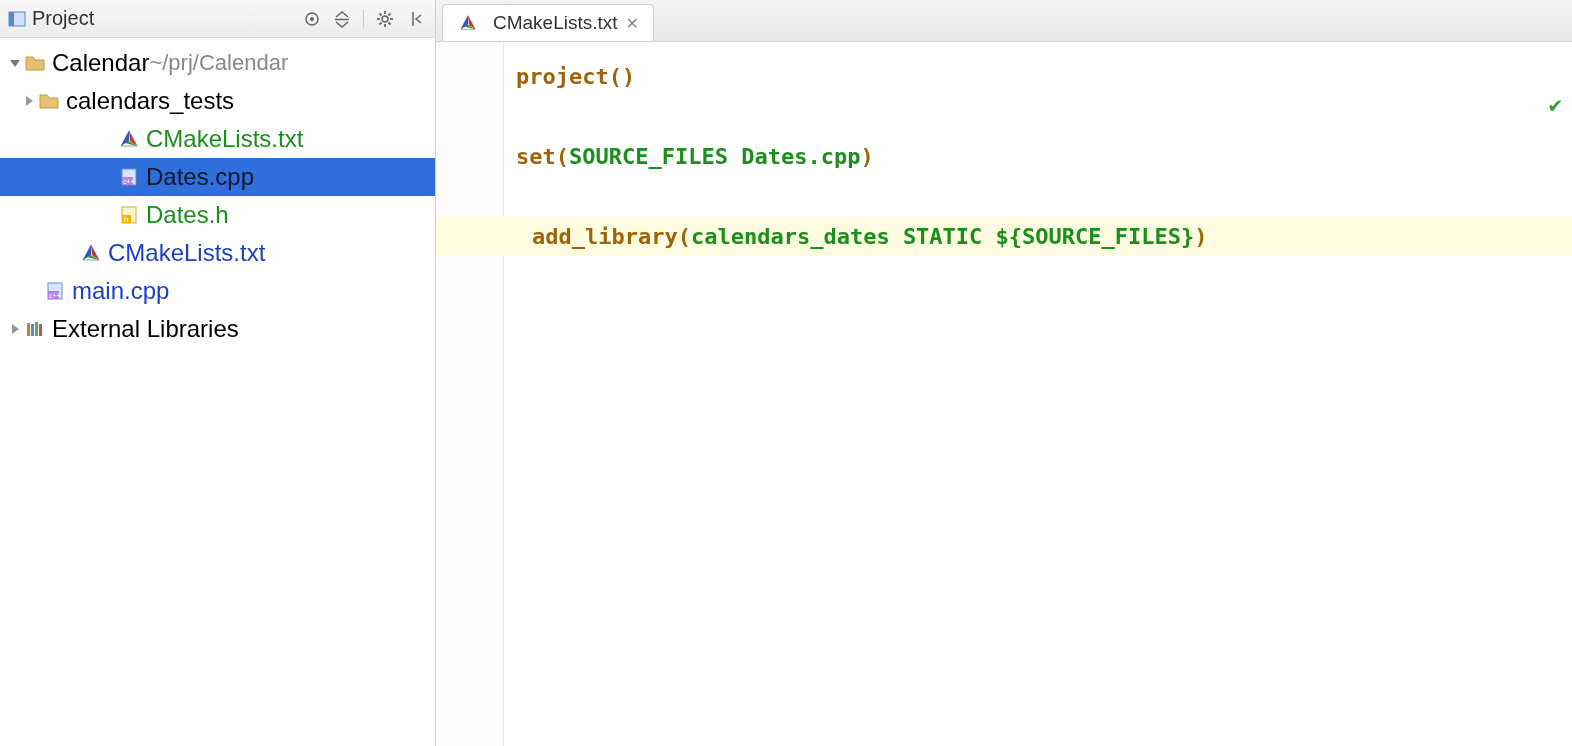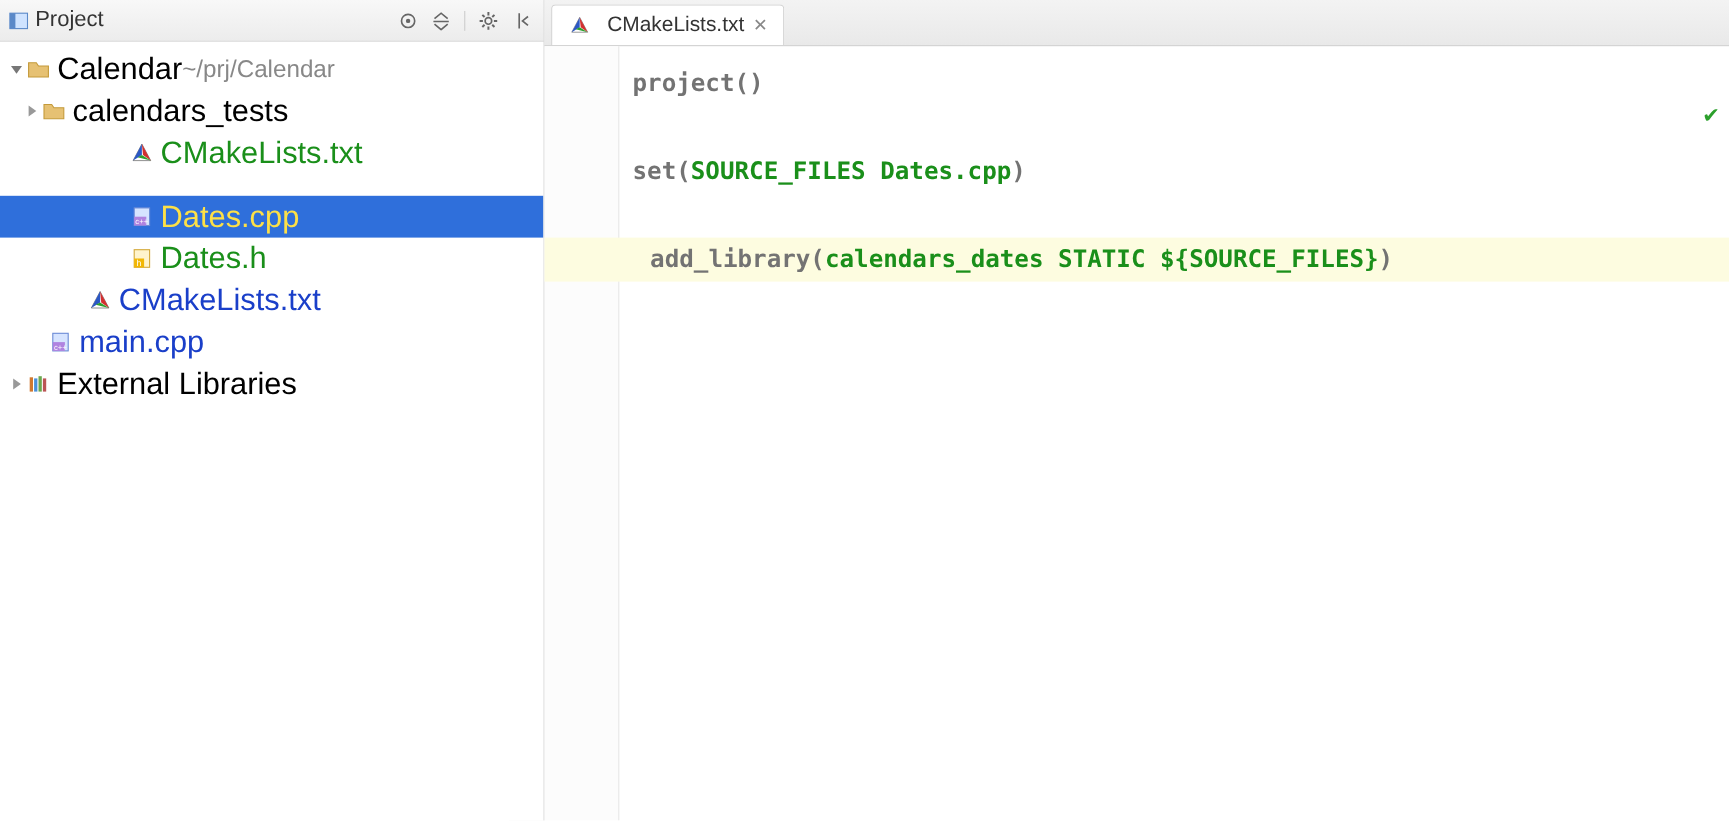--- a/index.html
+++ b/index.html
@@ -6,21 +6,21 @@
     body {
       font-family: "Helvetica Neue", Arial, sans-serif;
       font-size: 20px;
       display: flex;
       height: 746px;
       width: 1572px;
       background: #fff;
       overflow: hidden;
     }
     .sidebar {
-      width: 495px;
+      width: 436px;
       background: #f5f5f5;
       border-right: 1px solid #d0d0d0;
       display: flex;
       flex-direction: column;
     }
     .sidebar-header {
       display: flex;
       align-items: center;
       height: 38px;
       padding: 0 8px;
@@ -59,40 +59,39 @@
     }
     .tree-row {
       display: flex;
       align-items: center;
       height: 38px;
       white-space: nowrap;
       cursor: default;
     }
     .tree-row.selected {
       background: #2f6fdb;
-      color: #fde047;
-      margin-top: 20px;
+      color: #0f172a;
     }
     .twisty {
       width: 18px; height: 18px;
       display: inline-flex;
       align-items: center;
       justify-content: center;
       color: #666;
       cursor: pointer;
     }
     .twisty.blank { visibility: hidden; cursor: default; }
     .file-ico {
       width: 22px; height: 22px;
       display: inline-flex;
       align-items: center;
       justify-content: center;
       margin-right: 6px;
     }
-    .tree-label { font-size: 28px; }
+    .tree-label { font-size: 24px; }
     .tree-path {
       color: #888;
       font-size: 22px;
       margin-left: 0;
     }
     .green { color: #1a8f1a; }
     .blue { color: #1a3fc9; }
     .editor-area {
       flex: 1;
       display: flex;
@@ -147,21 +146,21 @@
       height: 40px;
       padding-left: 0;
       position: relative;
     }
     .code-line.hl {
       background: #fdfce0;
       margin-left: -80px;
       padding-left: 96px;
     }
     .kw { color: #1a8f1a; font-weight: bold; }
-    .plain { color: #737373; font-weight: bold; }
+    .plain { color: #a16207; font-weight: bold; }
     .checkmark {
       position: absolute;
       right: 10px;
       top: 50px;
       color: #2ca02c;
       font-size: 22px;
     }
     .folder-ico svg, .file-ico svg { display: block; }
     .lib-ico-bars rect { }
   </style>

